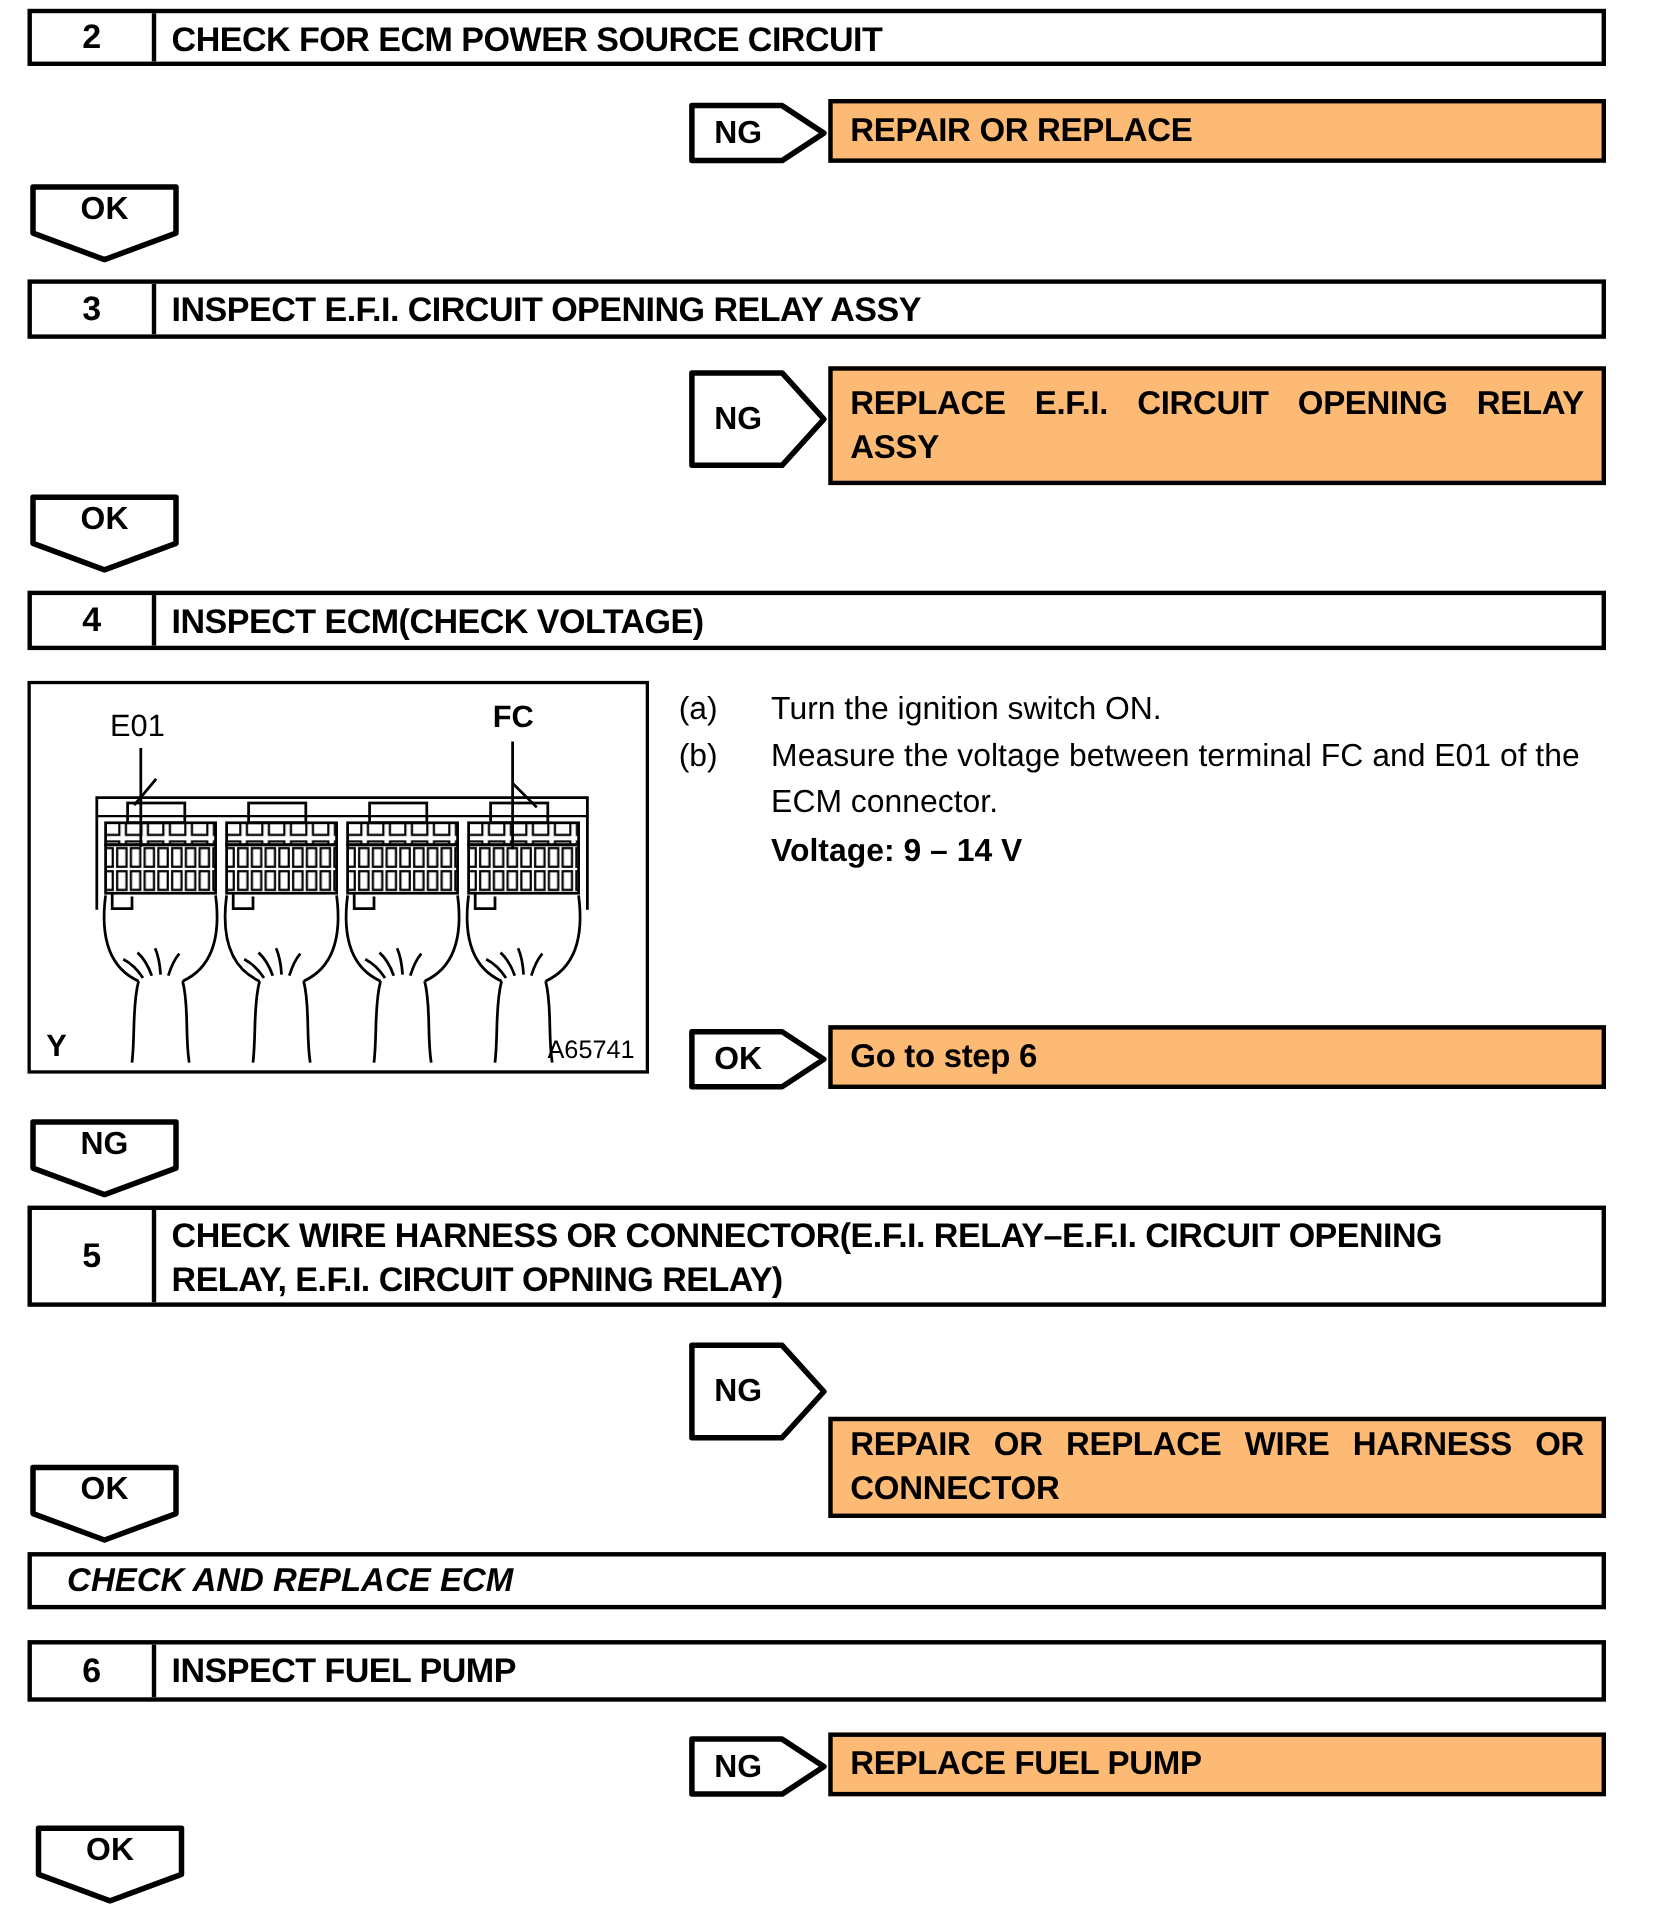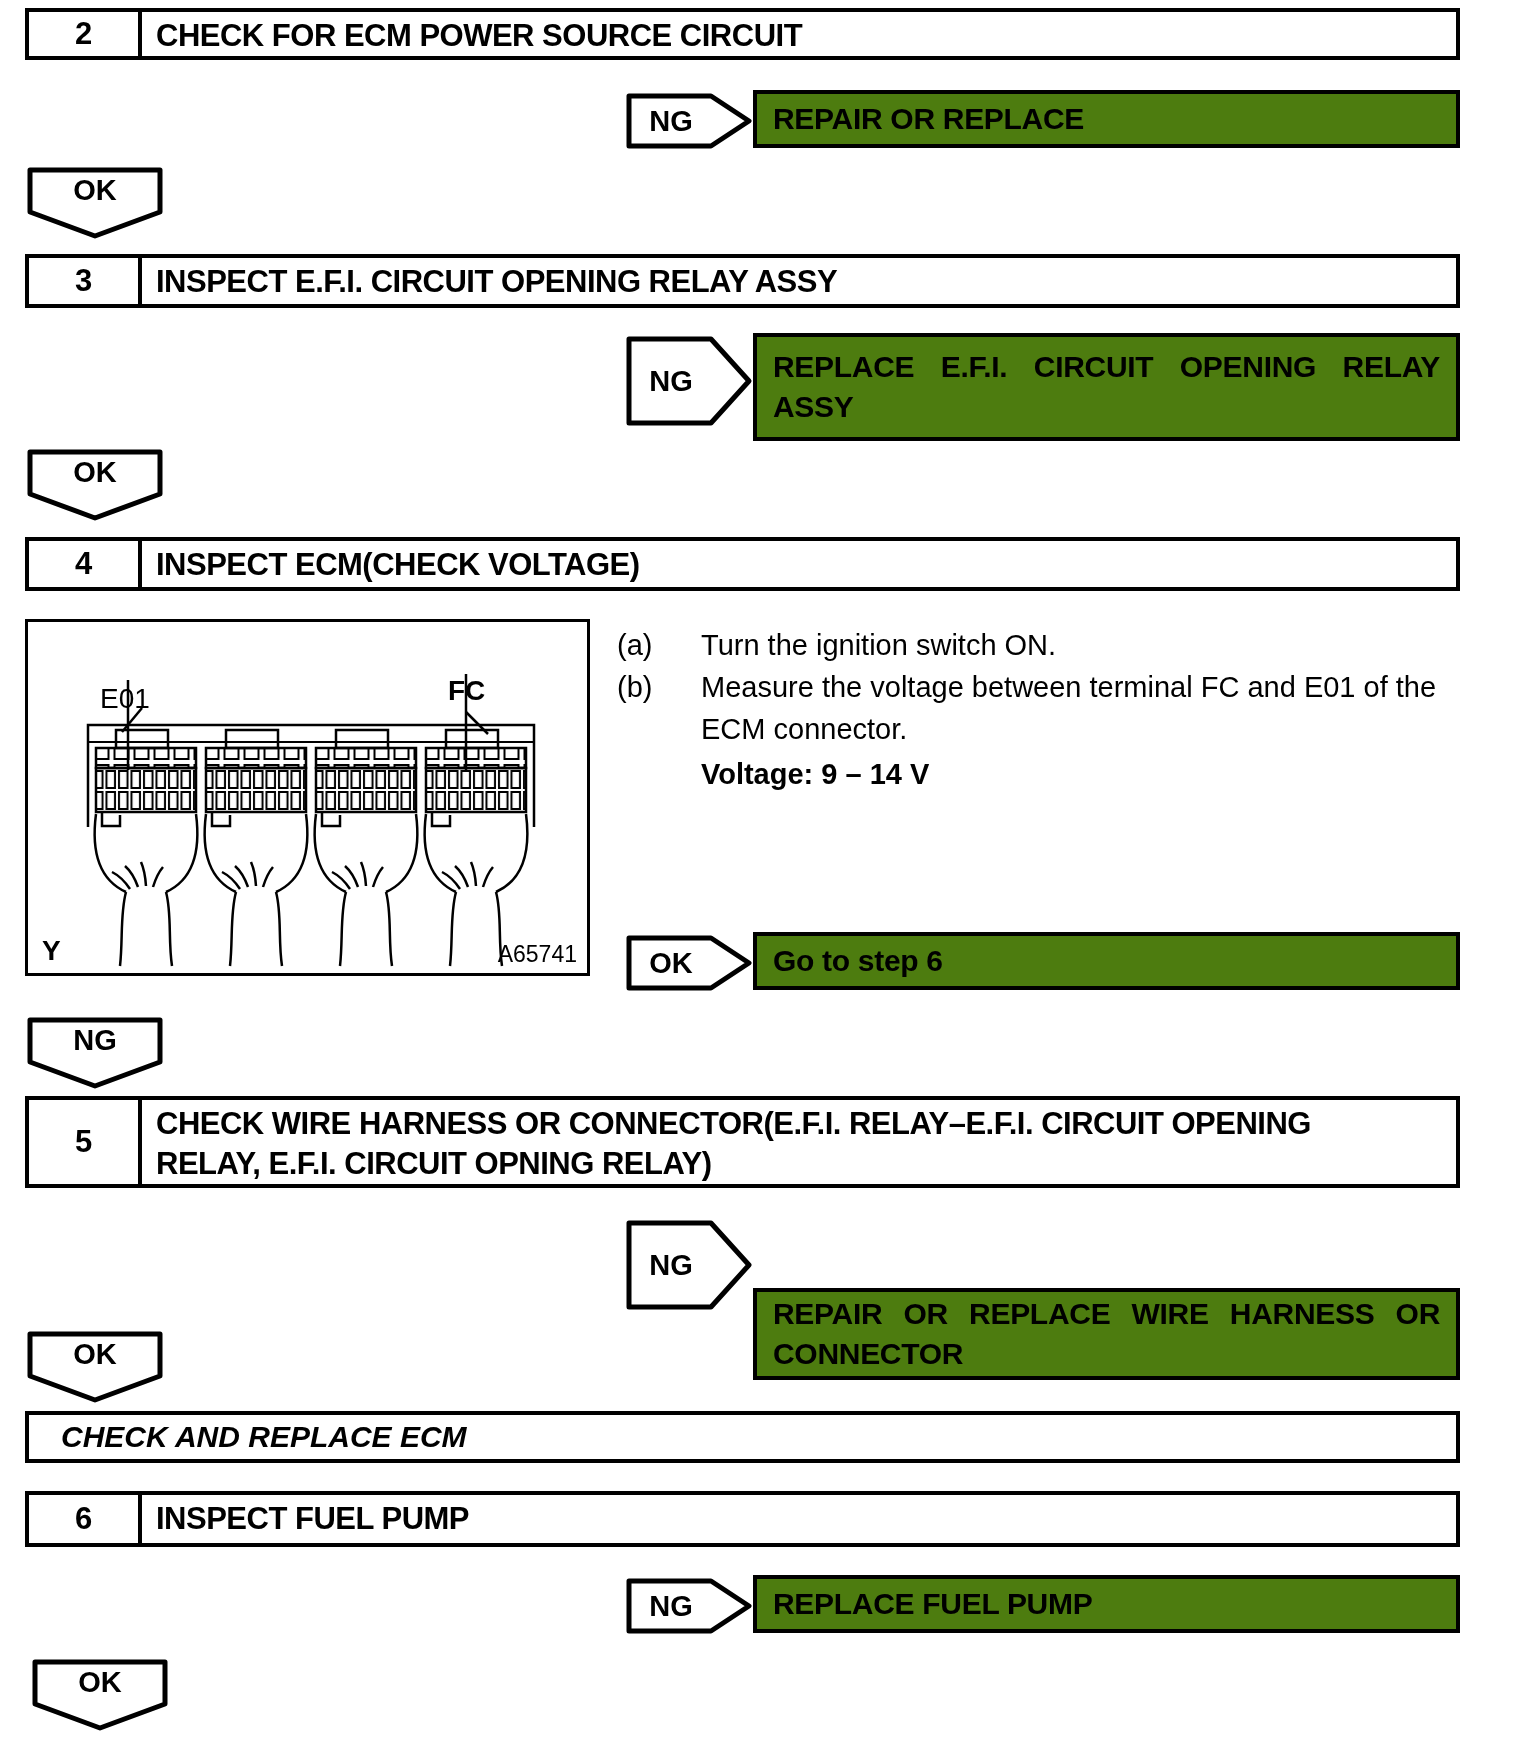--- a/index.html
+++ b/index.html
@@ -18,38 +18,38 @@
        line-height:1.3;letter-spacing:-0.5px;}
   .jline{text-align:justify;text-align-last:justify;}
   
   .plain-box{position:absolute;left:25px;width:1435px;box-sizing:border-box;
        border:4px solid #000;display:flex;align-items:center;
        padding:0 16px 0 32px;font-weight:700;font-size:30px;background:#fff;font-style:italic;}
   
   .rbox{position:absolute;left:753px;width:707px;box-sizing:border-box;
        border:4px solid #000;display:flex;flex-direction:column;justify-content:center;
        padding:2px 16px;font-weight:700;font-size:30px;line-height:1.32;
-       letter-spacing:-0.3px;background:#4d7c0f;}
+       letter-spacing:-0.3px;background:#fdba74;}
   
   .tag{position:absolute;left:625px;width:128px;}
   .tag svg{display:block;width:100%;height:100%;}
   .tag-label{position:absolute;left:0;top:0;width:92px;height:100%;
        display:flex;align-items:center;justify-content:center;
        font-weight:700;font-size:29px;}
   
   .conn{position:absolute;width:140px;height:78px;}
   .conn svg{display:block;width:100%;height:100%;}
   .conn-label{position:absolute;left:0;top:2px;width:140px;height:46px;
        display:flex;align-items:center;justify-content:center;
        font-weight:700;font-size:29px;}
   
   .fig{position:absolute;left:25px;top:619px;width:565px;height:357px;
        box-sizing:border-box;border:3px solid #000;background:#fff;}
   .fig-draw{position:absolute;left:0;top:0;width:100%;height:100%;}
-  .fig-label{position:absolute;font-size:28px;margin-top:39px;}
+  .fig-label{position:absolute;font-size:28px;}
   .fig-label-e01{left:72px;top:22px;}
   .fig-label-fc{left:420px;top:14px;font-weight:bold;}
   .fig-label-y{left:14px;bottom:6px;font-weight:700;}
   .fig-label-code{right:10px;bottom:5px;font-size:23px;}
   
   .inst{position:absolute;left:617px;top:624px;width:855px;
        font-size:29px;line-height:1.45;}
   .inst-row{display:flex;align-items:flex-start;}
   .inst-marker{width:84px;flex-shrink:0;}
   .inst-spec{margin-left:84px;font-weight:700;margin-top:3px;}

